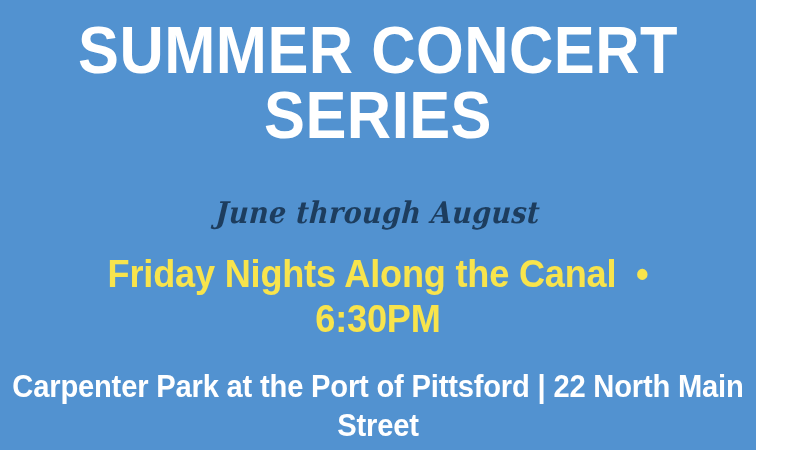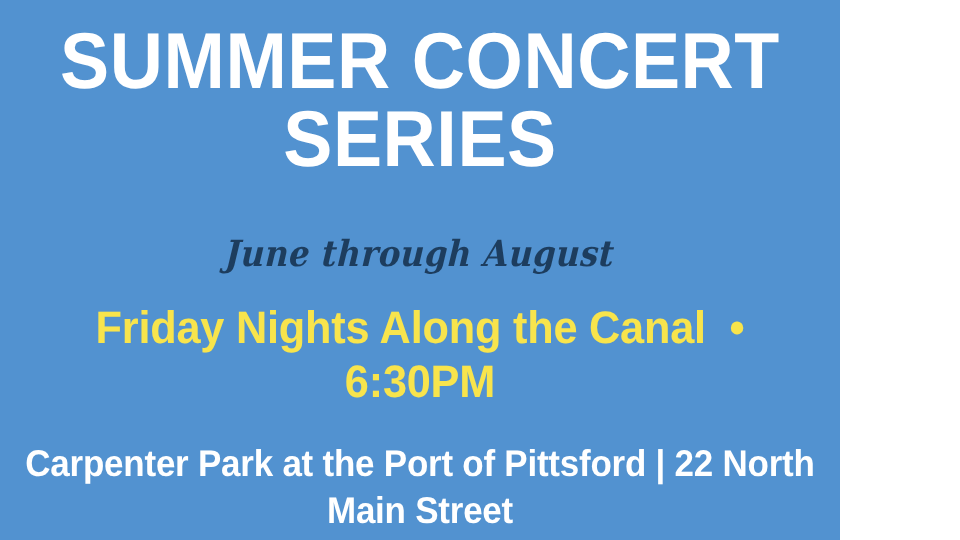--- a/index.html
+++ b/index.html
@@ -10,21 +10,21 @@
 
   body {
     width: 800px;
     height: 450px;
     overflow: hidden;
     font-family: "Liberation Sans", sans-serif;
   }
 
   .flyer {
     position: relative;
-    width: 700px;
+    width: 756px;
     height: 450px;
     box-sizing: border-box;
     background: #5292d0;
     overflow: hidden;
   }
 
   
   .headline {
     position: absolute;
     left: 0;

